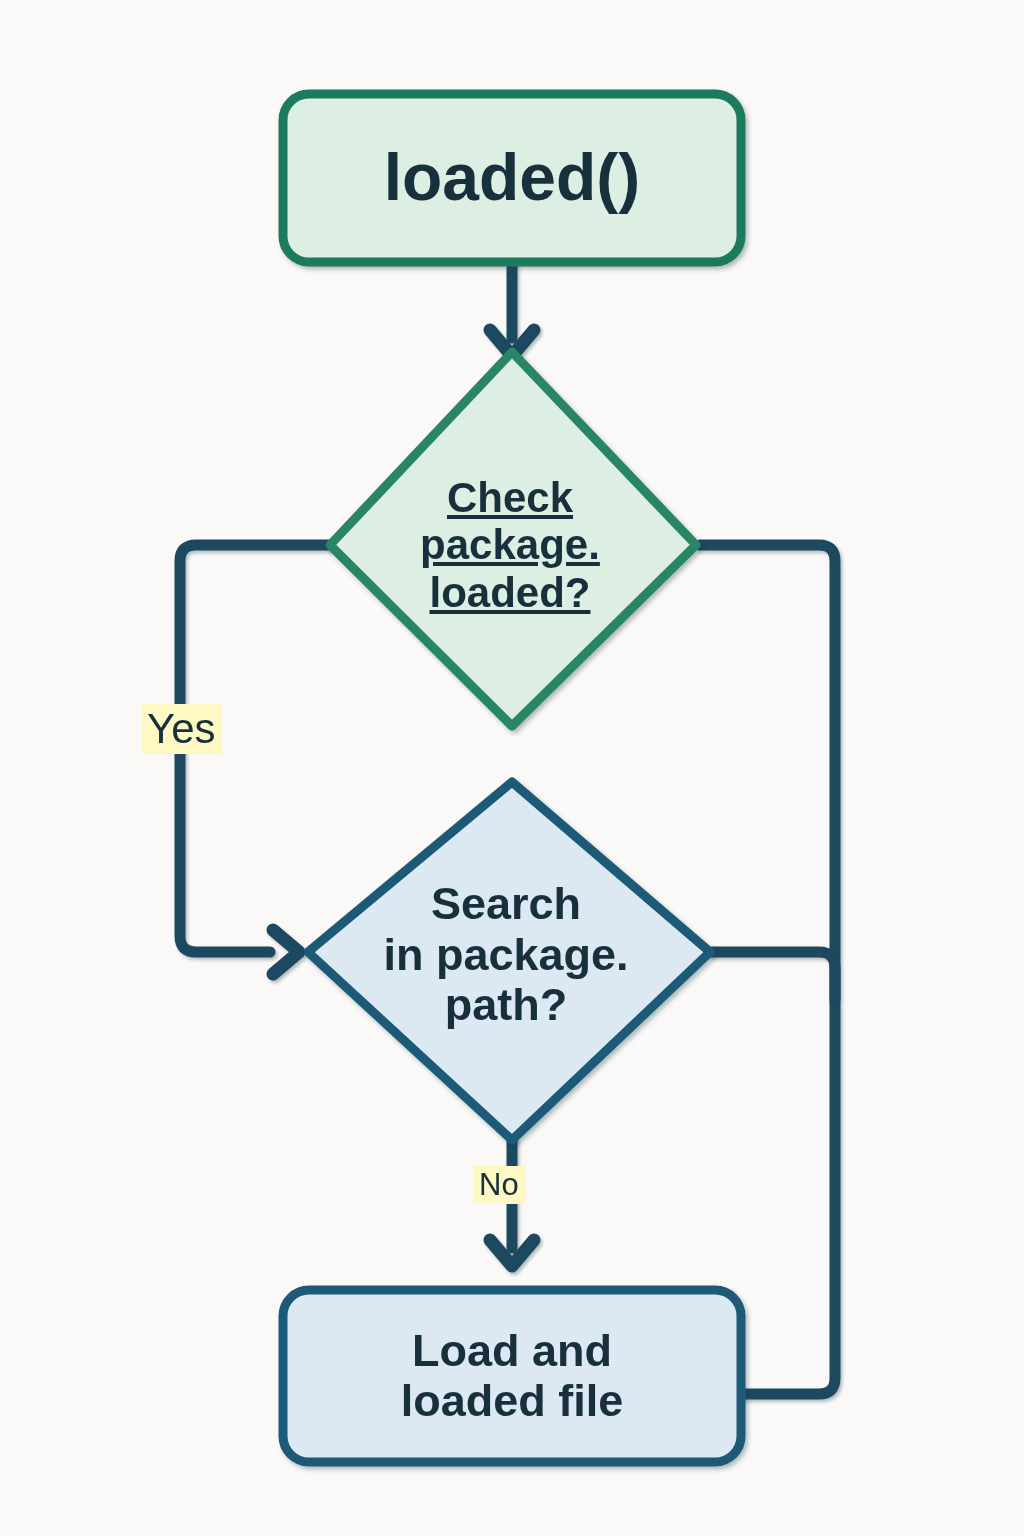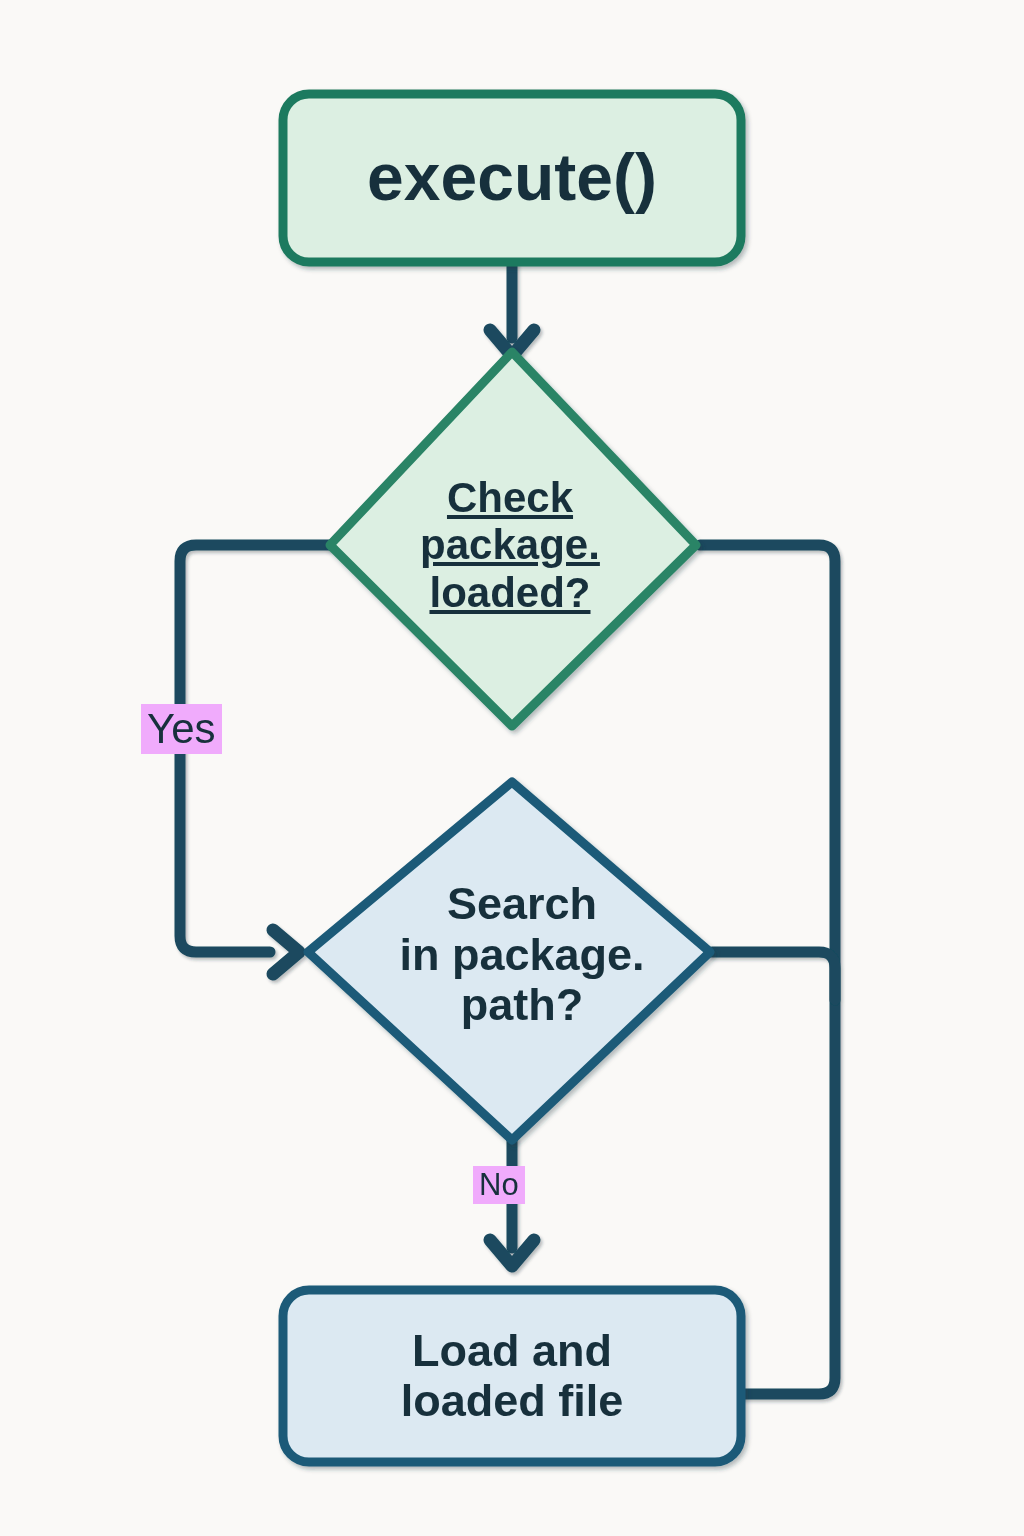--- a/index.html
+++ b/index.html
@@ -36,26 +36,26 @@
     font-weight: 700;
     pointer-events: none;
     white-space: pre-line;
     line-height: 1.12;
   }
   .edge-label {
     position: absolute;
     color: #17303c;
     font-weight: 400;
     white-space: nowrap;
-    background: #f0abfc;
+    background: #fef9c3;
     padding: 1px 6px;
   }
   #label-require   { left: 283px; top: 94px;  width: 458px; height: 168px; font-size: 66px; }
   #label-check     { left: 345px; top: 440px; width: 330px; height: 210px; font-size: 42px; text-decoration: underline; }
-  #label-search    { left: 332px; top: 850px; width: 380px; height: 210px; font-size: 45px; }
+  #label-search    { left: 316px; top: 850px; width: 380px; height: 210px; font-size: 45px; }
   #label-load      { left: 283px; top: 1290px; width: 458px; height: 172px; font-size: 45px; }
 
   #label-yes   { left: 141px; top: 704px;  font-size: 42px; }
   #label-lua   { left: 750px; top: 805px;  font-size: 42px; }
   #label-no    { left: 473px; top: 1166px; font-size: 31px; }
 </style>
 </head>
 <body>
 
 <div id="canvas">
@@ -91,21 +91,21 @@
 
     <rect x="283" y="94" width="458" height="168" rx="26" ry="26" fill="#dcefe2" stroke="#1f7a5e" stroke-width="9" filter="url(#softshadow)"></rect>
 
     <path d="M 512 352 L 696 545 L 512 726 L 330 545 Z" fill="#dcefe2" stroke="#2a8466" stroke-width="9" stroke-linejoin="round" filter="url(#softshadow)"></path>
 
     <path d="M 512 782 L 710 952 L 512 1140 L 308 952 Z" fill="#dce9f2" stroke="#1b5a78" stroke-width="9" stroke-linejoin="round" filter="url(#softshadow)"></path>
 
     <rect x="283" y="1290" width="458" height="172" rx="26" ry="26" fill="#dce9f2" stroke="#1b5a78" stroke-width="9" filter="url(#softshadow)"></rect>
   </svg>
 
-  <div class="node-label" id="label-require">execute()</div>
+  <div class="node-label" id="label-require">loaded()</div>
 
   <div class="node-label" id="label-check">Check
 package.
 loaded?</div>
 
   <div class="node-label" id="label-search">Search
 in package.
 path?</div>
 
   <div class="node-label" id="label-load">Load and

